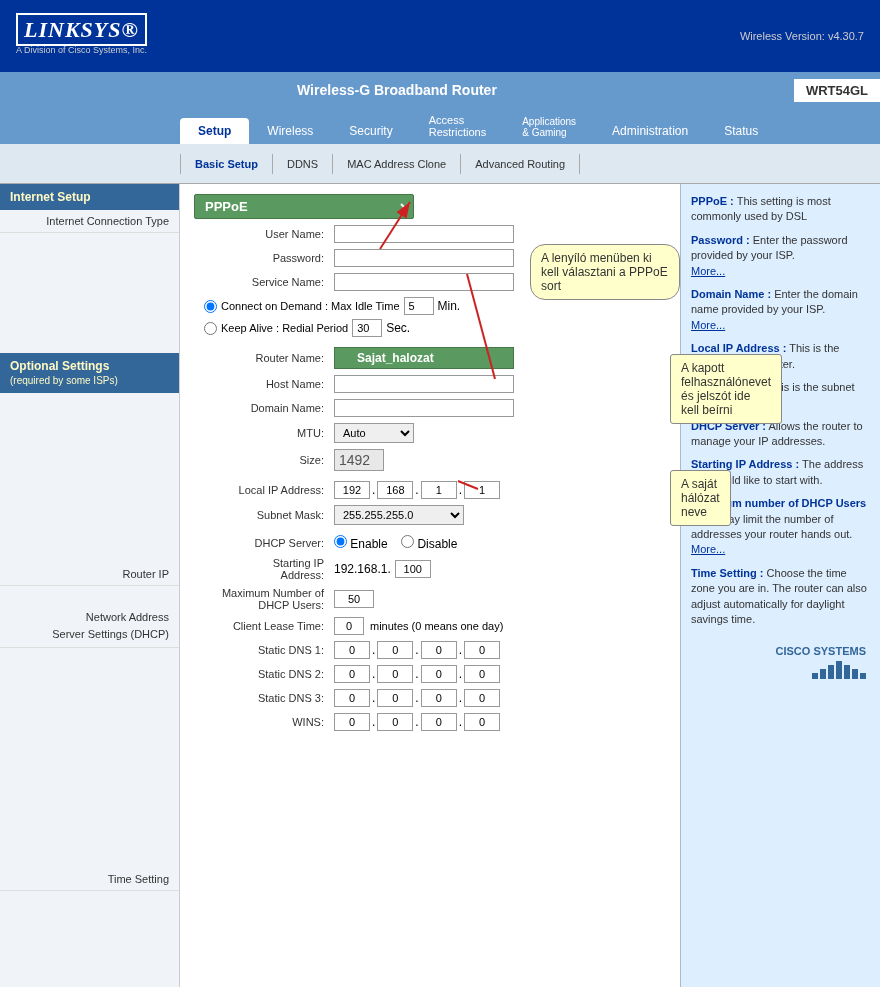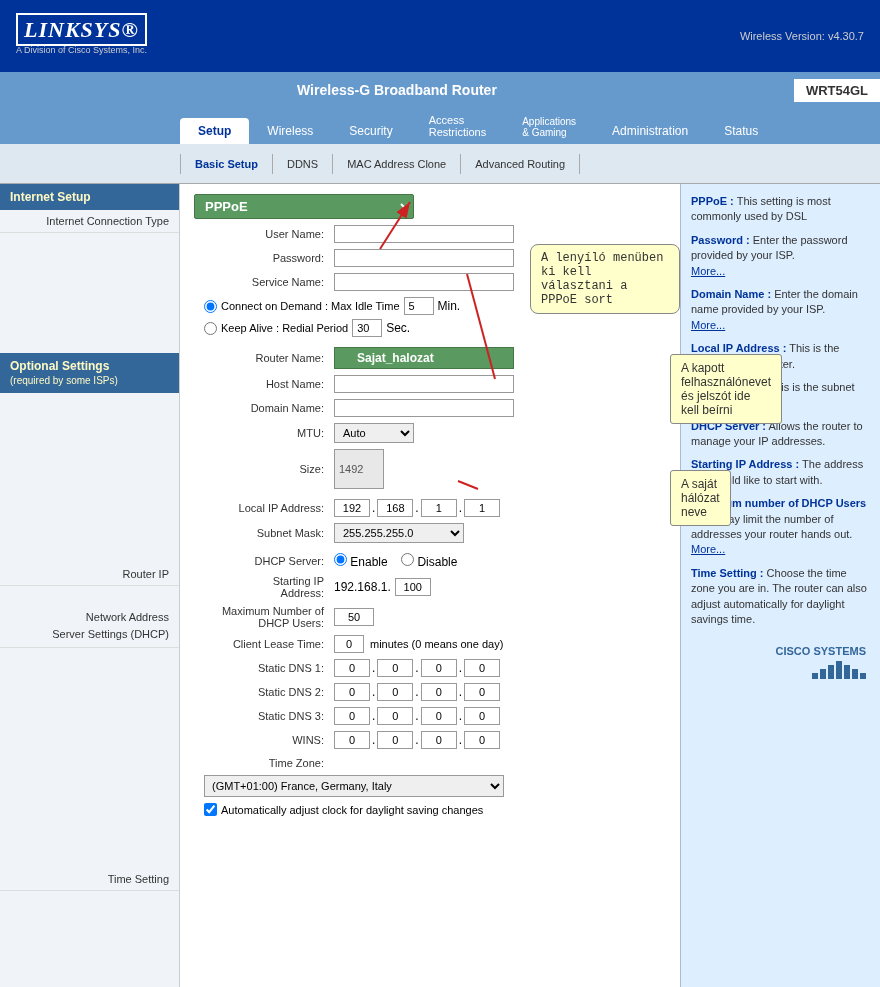--- a/index.html
+++ b/index.html
@@ -223,27 +223,26 @@
       position: relative;
     }
 
     
     .callout-1 {
       position: absolute;
       top: 60px;
       left: 350px;
       background: #ffffcc;
       border: 1.5px solid #888;
-      border-radius: 8px;
+      border-radius: 15px;
       padding: 6px 10px;
       font-size: 12px;
       color: #333;
       max-width: 260px;
       z-index: 10;
-      font-family: Liberation Mono, monospace;
     }
     .callout-2 {
       position: absolute;
       top: 170px;
       left: 490px;
       background: #ffffcc;
       border: 1.5px solid #888;
       border-radius: 3px;
       padding: 6px 10px;
       font-size: 12px;
@@ -290,22 +289,22 @@
       margin-top: 4px;
     }
     .cisco-bar {
       background: #336699;
       width: 6px;
     }
 
     .size-field {
       background: #e8e8e8;
       border: 1px solid #999;
-      padding: 13px 4px;
-      font-size: 11px;
+      padding: 2px 4px;
+      font-size: 14px;
       width: 50px;
       color: #555;
     }
   </style>
 </head>
 <body>
 
 <div class="outer-wrapper" style="position:relative;">
 
   <div class="top-header">
@@ -524,34 +523,20 @@
             <span class="ip-dot">.</span>
             <input class="ip-octet" type="text" value="0" style="">
             <span class="ip-dot">.</span>
             <input class="ip-octet" type="text" value="0" style="">
             <span class="ip-dot">.</span>
             <input class="ip-octet" type="text" value="0" style="">
           </div>
         </div>
       </div>
 
-      <div style="margin-bottom: 10px;">
-        <div class="form-row">
-          <span class="form-label">Time Zone:</span>
-        </div>
-        <div style="margin-left: 10px; margin-bottom: 6px;">
-          <select style="width: 300px; font-size:11px; border: 1px solid #999; padding: 3px;">
-            <option>(GMT+01:00) France, Germany, Italy</option>
-          </select>
-        </div>
-        <div style="margin-left: 10px; display: flex; align-items: center;">
-          <input type="checkbox" id="autoadj" checked="" style="">
-          <label for="autoadj" style="font-size:11px; margin-left:4px;">Automatically adjust clock for daylight saving changes</label>
-        </div>
-      </div>
 
       <div class="callout-1">
         <span>A lenyíló menüben ki kell választani a PPPoE sort</span>
       </div>
 
       <div class="callout-2">
         <span>A kapott felhasználónevet és jelszót ide kell beírni</span>
       </div>
 
       <div class="callout-3">

